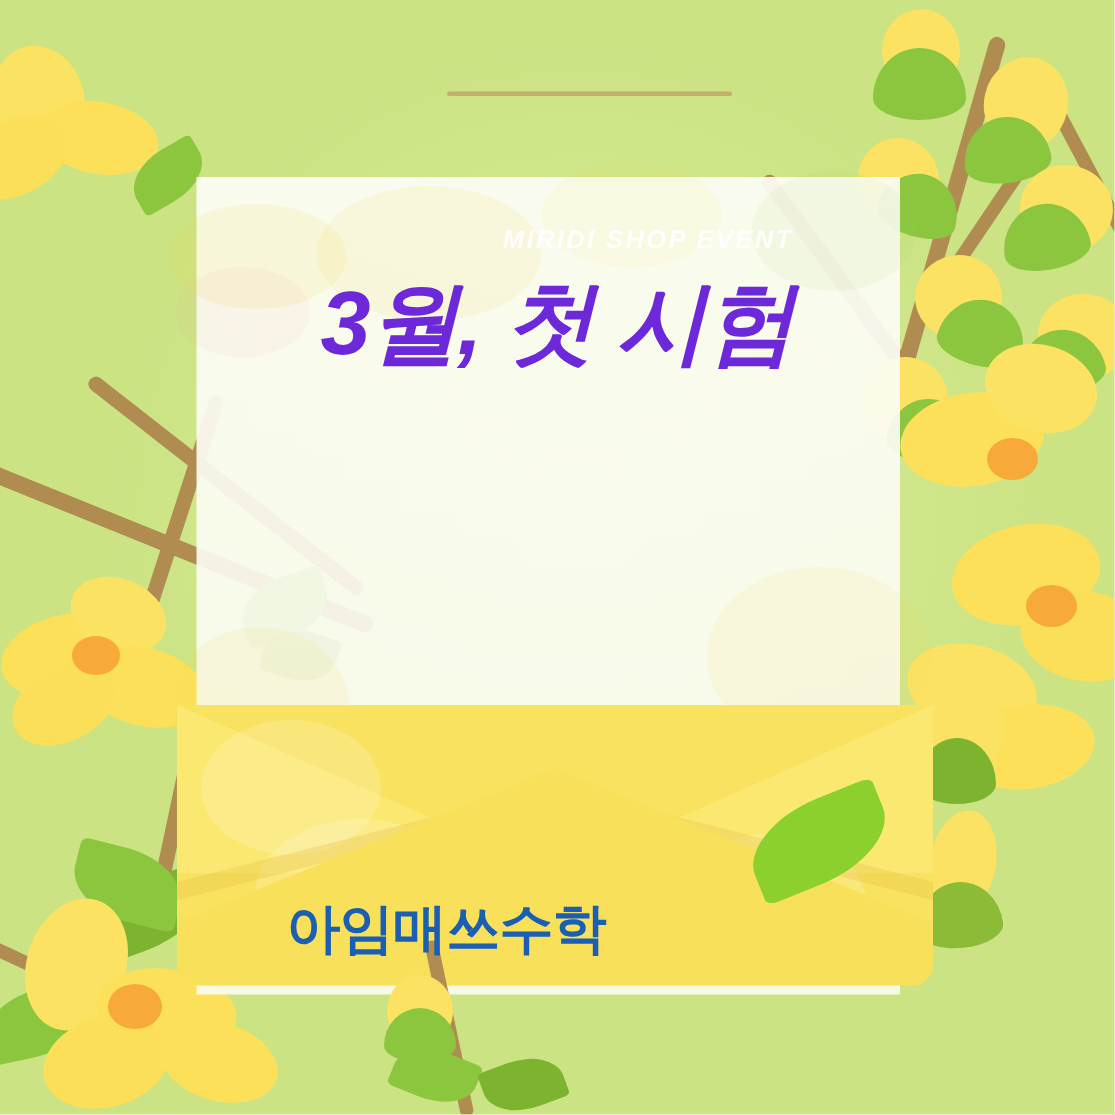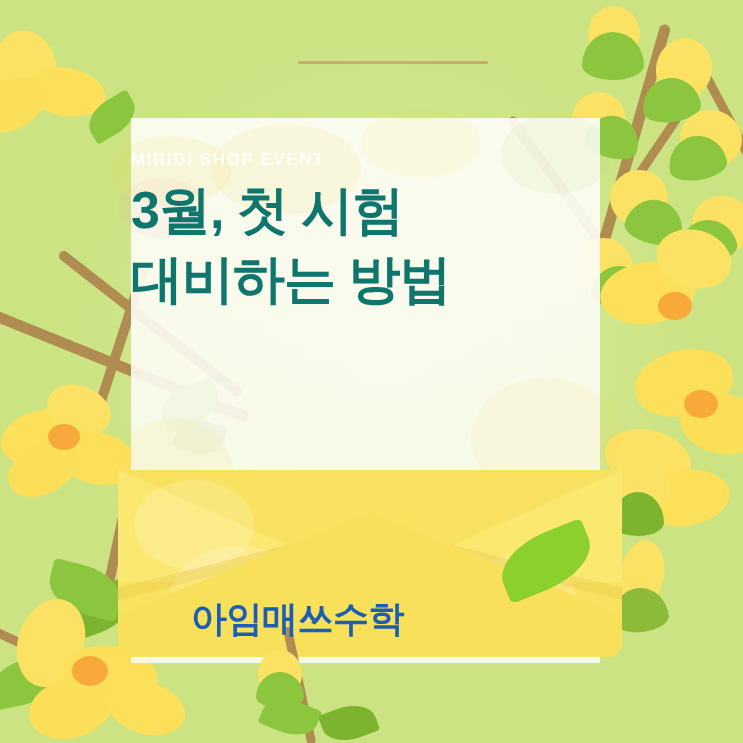--- a/index.html
+++ b/index.html
@@ -63,34 +63,35 @@
     position:absolute;left:0;top:42px;width:100%;height:145px;
     background:#f9e05a;
     clip-path:polygon(0 103px, 252px 0, 504px 103px, 504px 145px, 0 145px);
     border-radius:0 0 14px 14px;
   }
   .env-hi{position:absolute;border-radius:50%;background:rgba(255,255,255,.18);}
 
   
   #text-block{
     position:absolute;left:131px;top:150px;width:398px;
-    text-align:left;
+    text-align:right;
+    font-style:italic;
   }
   .eyebrow{
     font-size:17px;letter-spacing:1.6px;font-weight:700;
     color:rgba(255,255,255,.92);
     margin:0 0 6px 0;line-height:1.2;
   }
   .title-green{
     font-size:60px;font-weight:700;color:#6d8c12;
     line-height:1.22;margin:0;letter-spacing:-1px;
     white-space:nowrap;
   }
   .title-orange{
-    font-size:52px;font-weight:700;color:#0f766e;
+    font-size:60px;font-weight:700;color:#6d28d9;
     line-height:1.32;margin:0;letter-spacing:-1px;
     white-space:nowrap;
   }
   .brand{
     position:absolute;left:0;top:595px;width:595px;
     text-align:center;
     font-size:36px;font-weight:700;color:#1a5fb4;
     letter-spacing:-.5px;
   }
 
@@ -237,18 +238,17 @@
   <div class="leaf" style="left:262px;top:700px;width:56px;height:34px;background:#8cc63f;border-radius:60% 8% 60% 8%;transform:rotate(22deg);"></div>
   <div class="leaf" style="left:322px;top:706px;width:54px;height:34px;background:#7db42f;border-radius:8% 60% 8% 60%;transform:rotate(-20deg);"></div>
   <div style="position:absolute;left:258px;top:650px;">
     <div class="petal" style="left:0px;top:0px;width:44px;height:48px;background:#fbe263;"></div>
     <div class="leaf" style="left:-2px;top:22px;width:48px;height:36px;background:#8cc63f;border-radius:50% 50% 50% 50% / 70% 70% 30% 30%;"></div>
   </div>
 
   <div id="text-block">
     <p class="eyebrow">MIRIDI SHOP EVENT</p>
     <p class="title-orange">3월, 첫 시험</p>
-    <p class="title-orange">대비하는 방법</p>
   </div>
 
   <div class="brand">아임매쓰수학</div>
 
 </div>
 
 </body></html>

